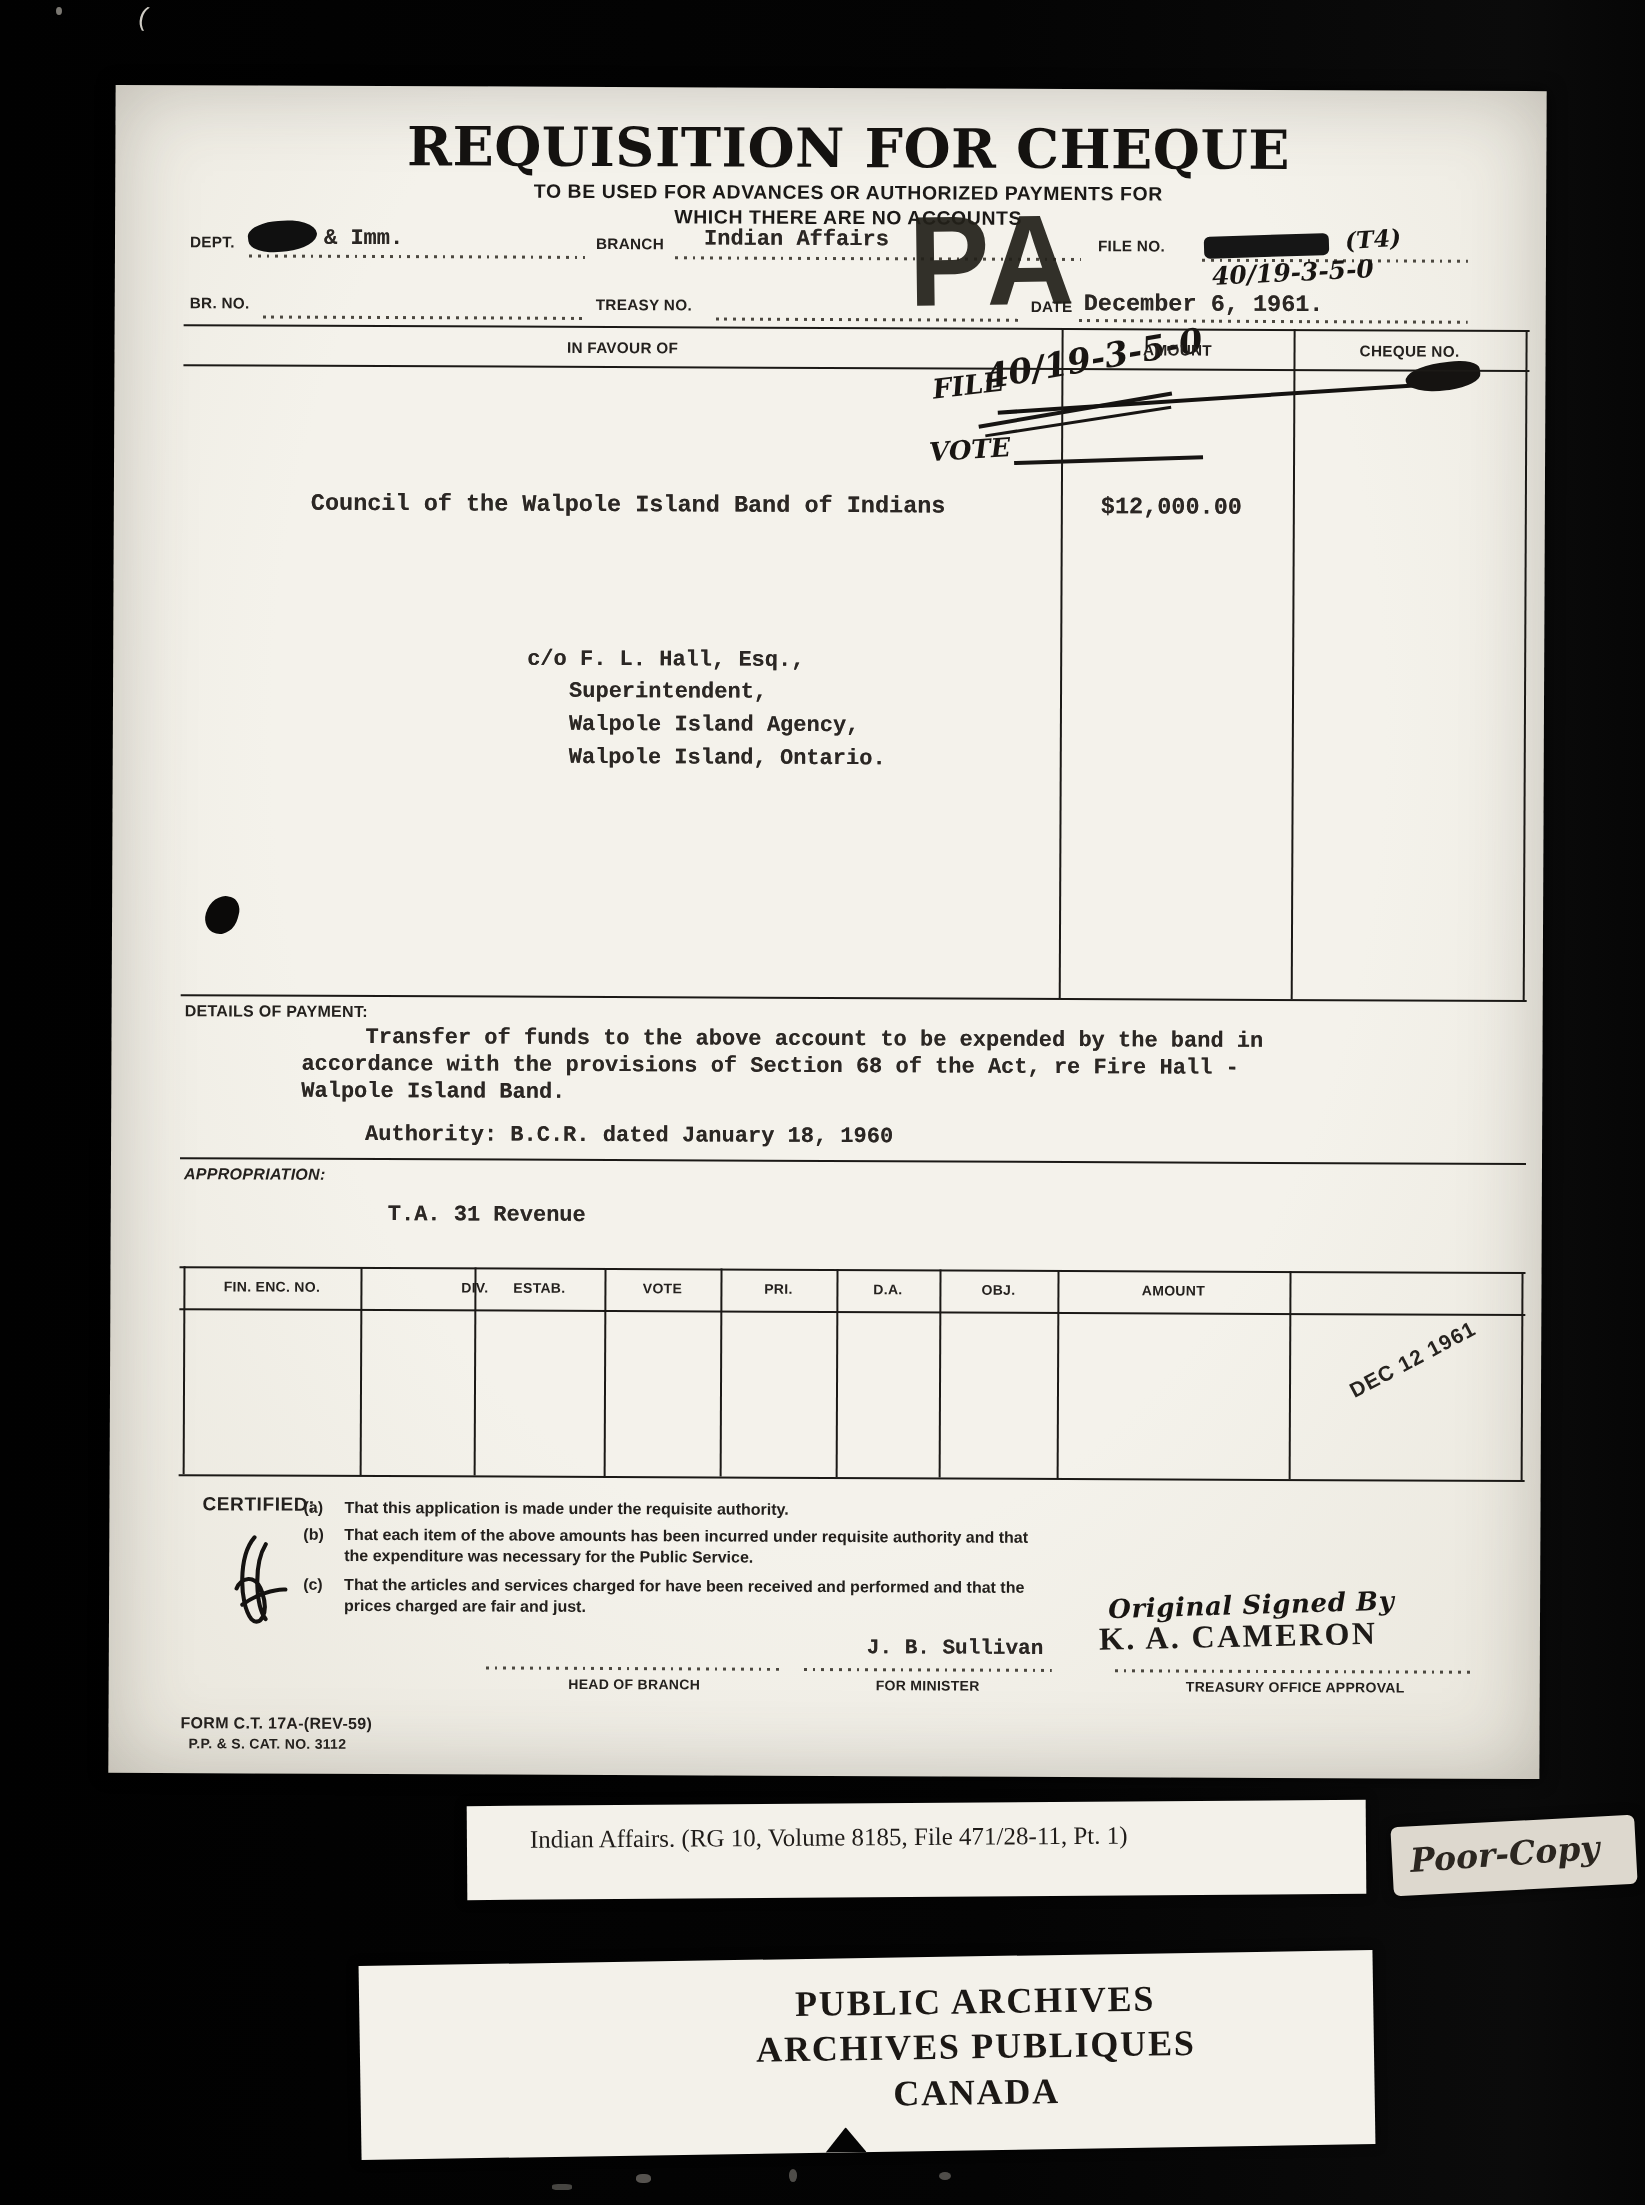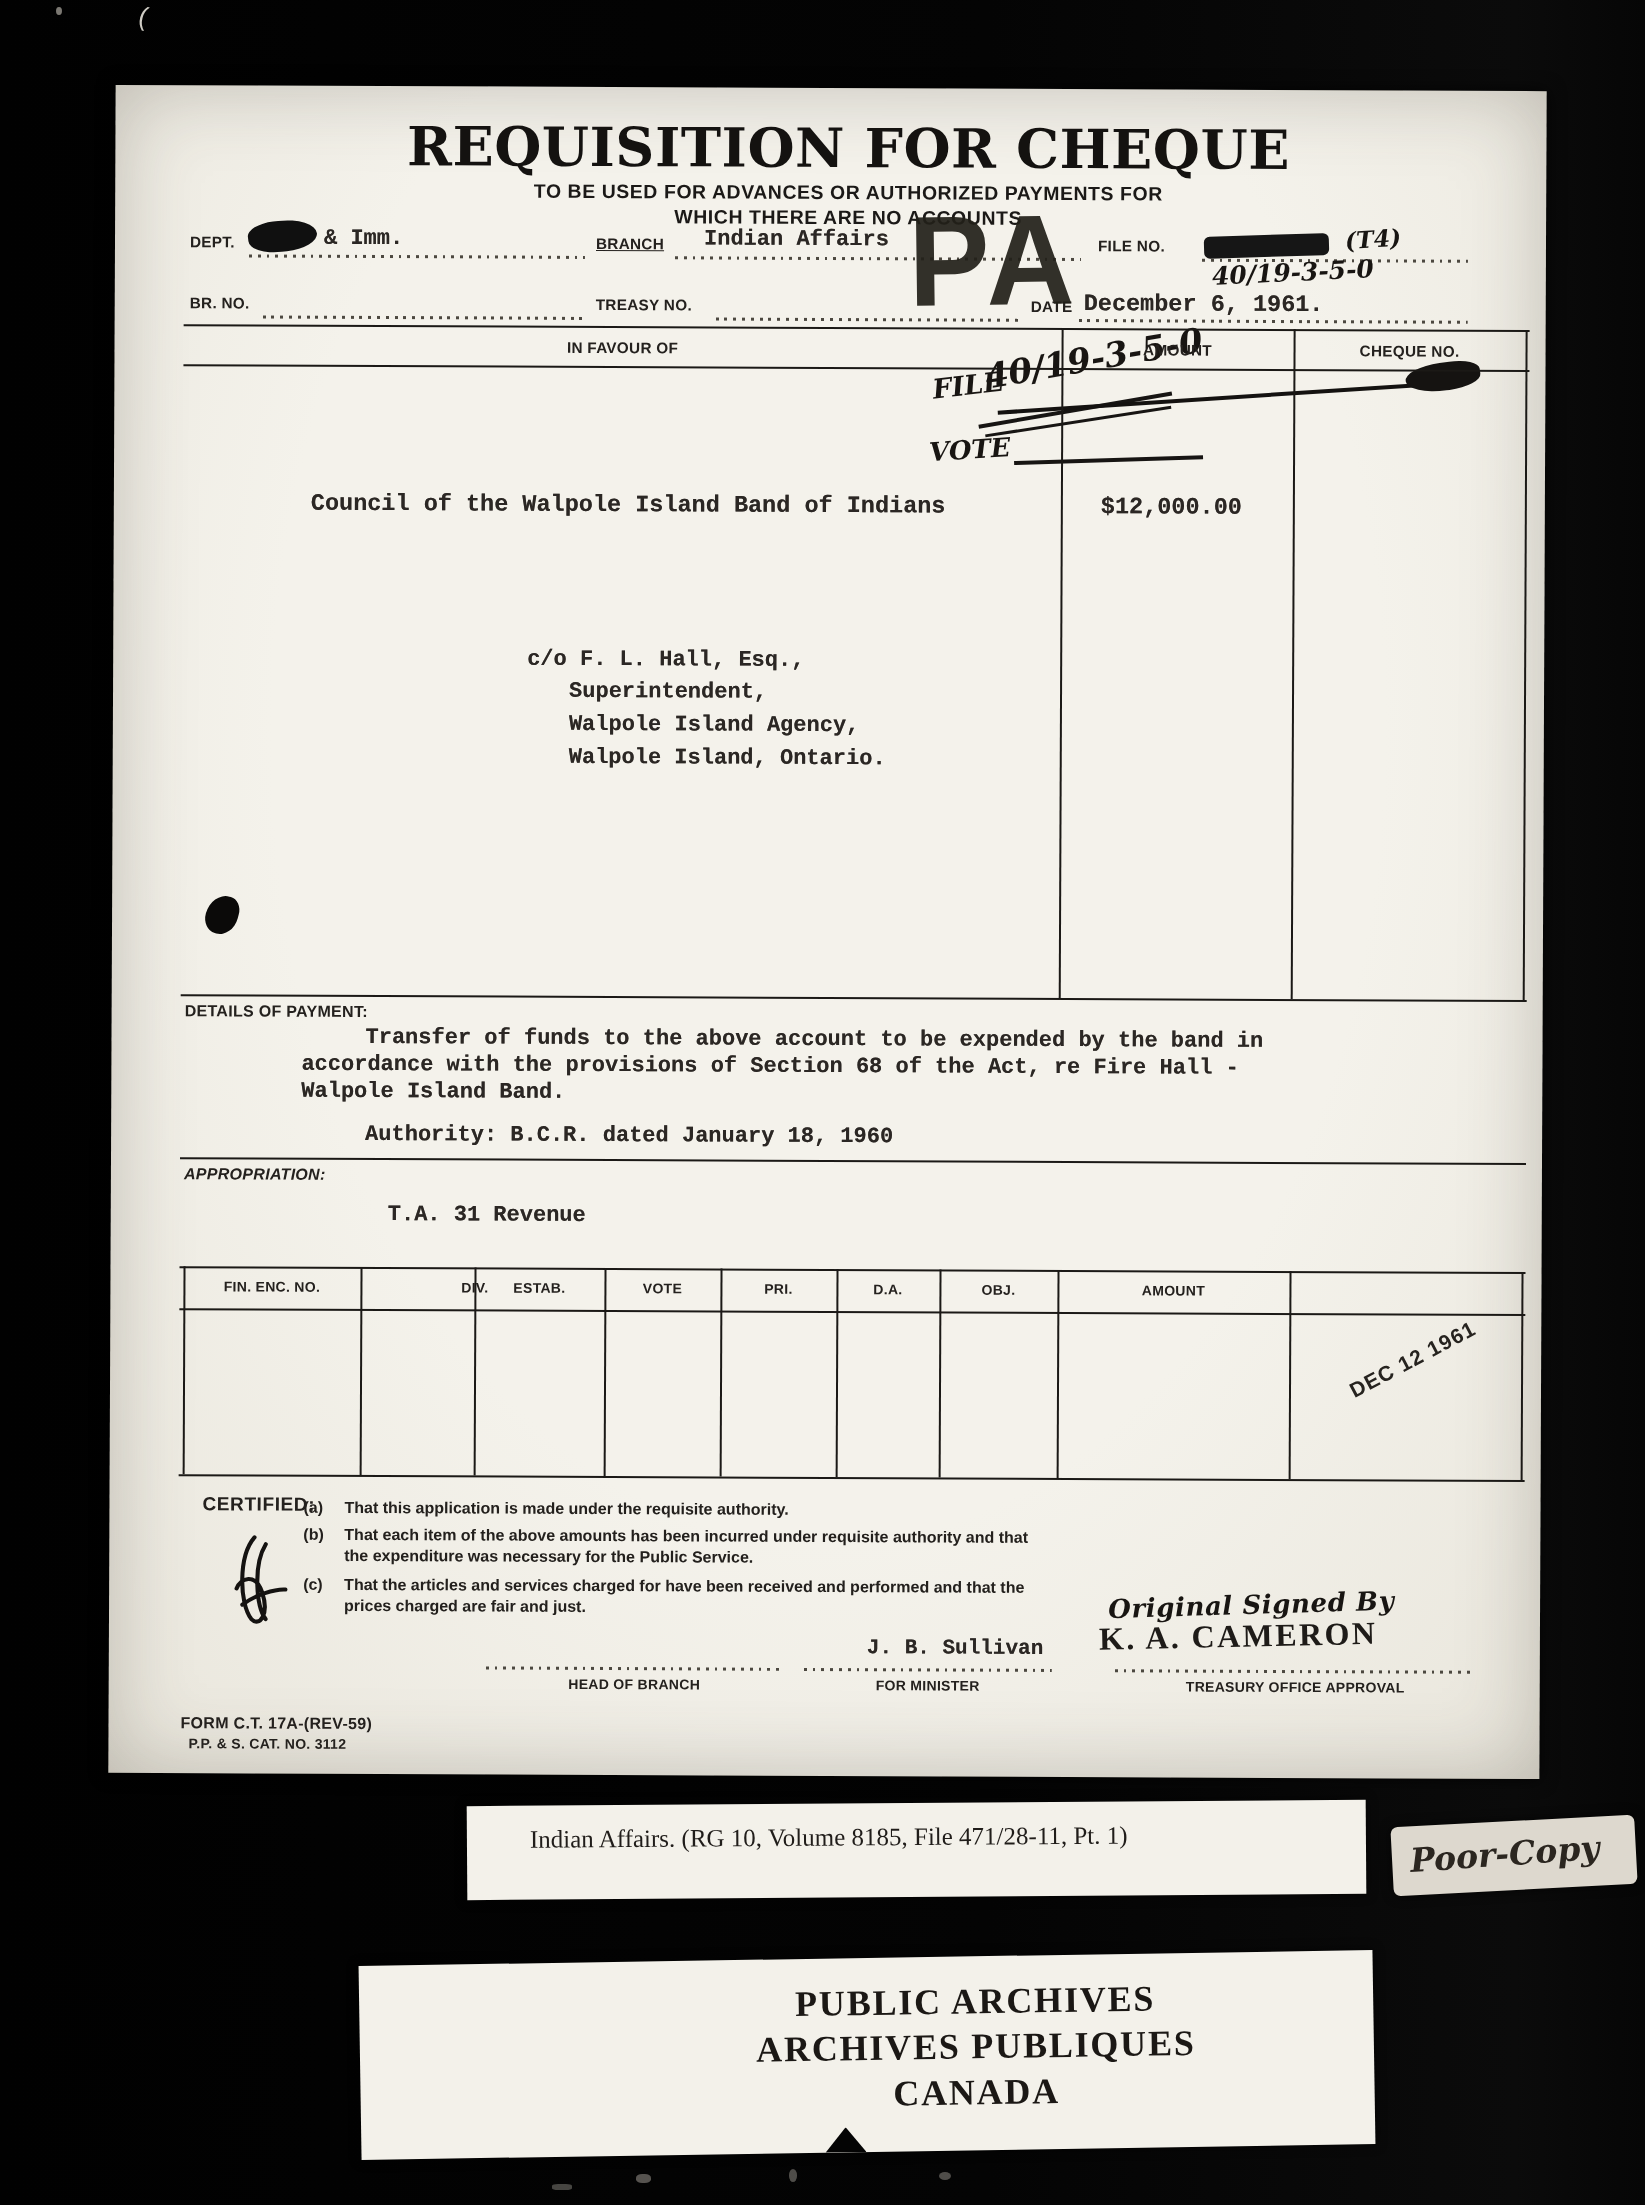--- a/index.html
+++ b/index.html
@@ -42,21 +42,21 @@
   <div class="paper">
 
     <div class="abs title" style="left:0;top:28px;width:100%;text-align:center;transform:translateX(17.6px);">REQUISITION FOR CHEQUE</div>
     <div class="abs sub" style="left:0;top:93px;width:100%;text-align:center;transform:translateX(17.6px);">TO BE USED FOR ADVANCES OR AUTHORIZED PAYMENTS FOR</div>
     <div class="abs sub" style="left:0;top:118px;width:100%;text-align:center;transform:translateX(17.6px);">WHICH THERE ARE NO ACCOUNTS</div>
 
     <div class="abs lbl" style="left:75px;top:148px;">DEPT.</div>
     <div class="abs" style="left:133px;top:135px;width:69px;height:31px;background:#101010;border-radius:42% 58% 50% 50%;transform:rotate(-7deg);"></div>
     <div class="abs tw" style="left:209px;top:140px;">&amp; Imm.</div>
     <div class="abs dots" style="left:134px;top:169px;width:336px;"></div>
-    <div class="abs lbl" style="left:481px;top:148px;text-decoration:underline;">BRANCH</div>
+    <div class="abs lbl" style="left:481px;top:148px;">BRANCH</div>
     <div class="abs tw" style="left:589px;top:139px;text-align:right;">Indian Affairs</div>
     <div class="abs dots" style="left:560px;top:169px;width:406px;"></div>
     <div class="abs lbl" style="left:983px;top:148px;">FILE NO.</div>
     <div class="abs" style="left:1089px;top:145px;width:125px;height:22px;background:#161616;border-radius:5.9px;transform:rotate(-2deg);"></div>
     <div class="abs hand" style="left:1230px;top:135px;font-size:23.5px;transform:rotate(-4deg);">(T4)</div>
     <div class="abs dots" style="left:1087px;top:169px;width:266px;"></div>
     <div class="abs hand" style="left:1097px;top:168px;font-size:25px;transform:rotate(-3deg);">40/19-3-5-0</div>
 
     <div class="abs lbl" style="left:75px;top:209px;">BR. NO.</div>
     <div class="abs dots" style="left:148px;top:230px;width:322px;"></div>

